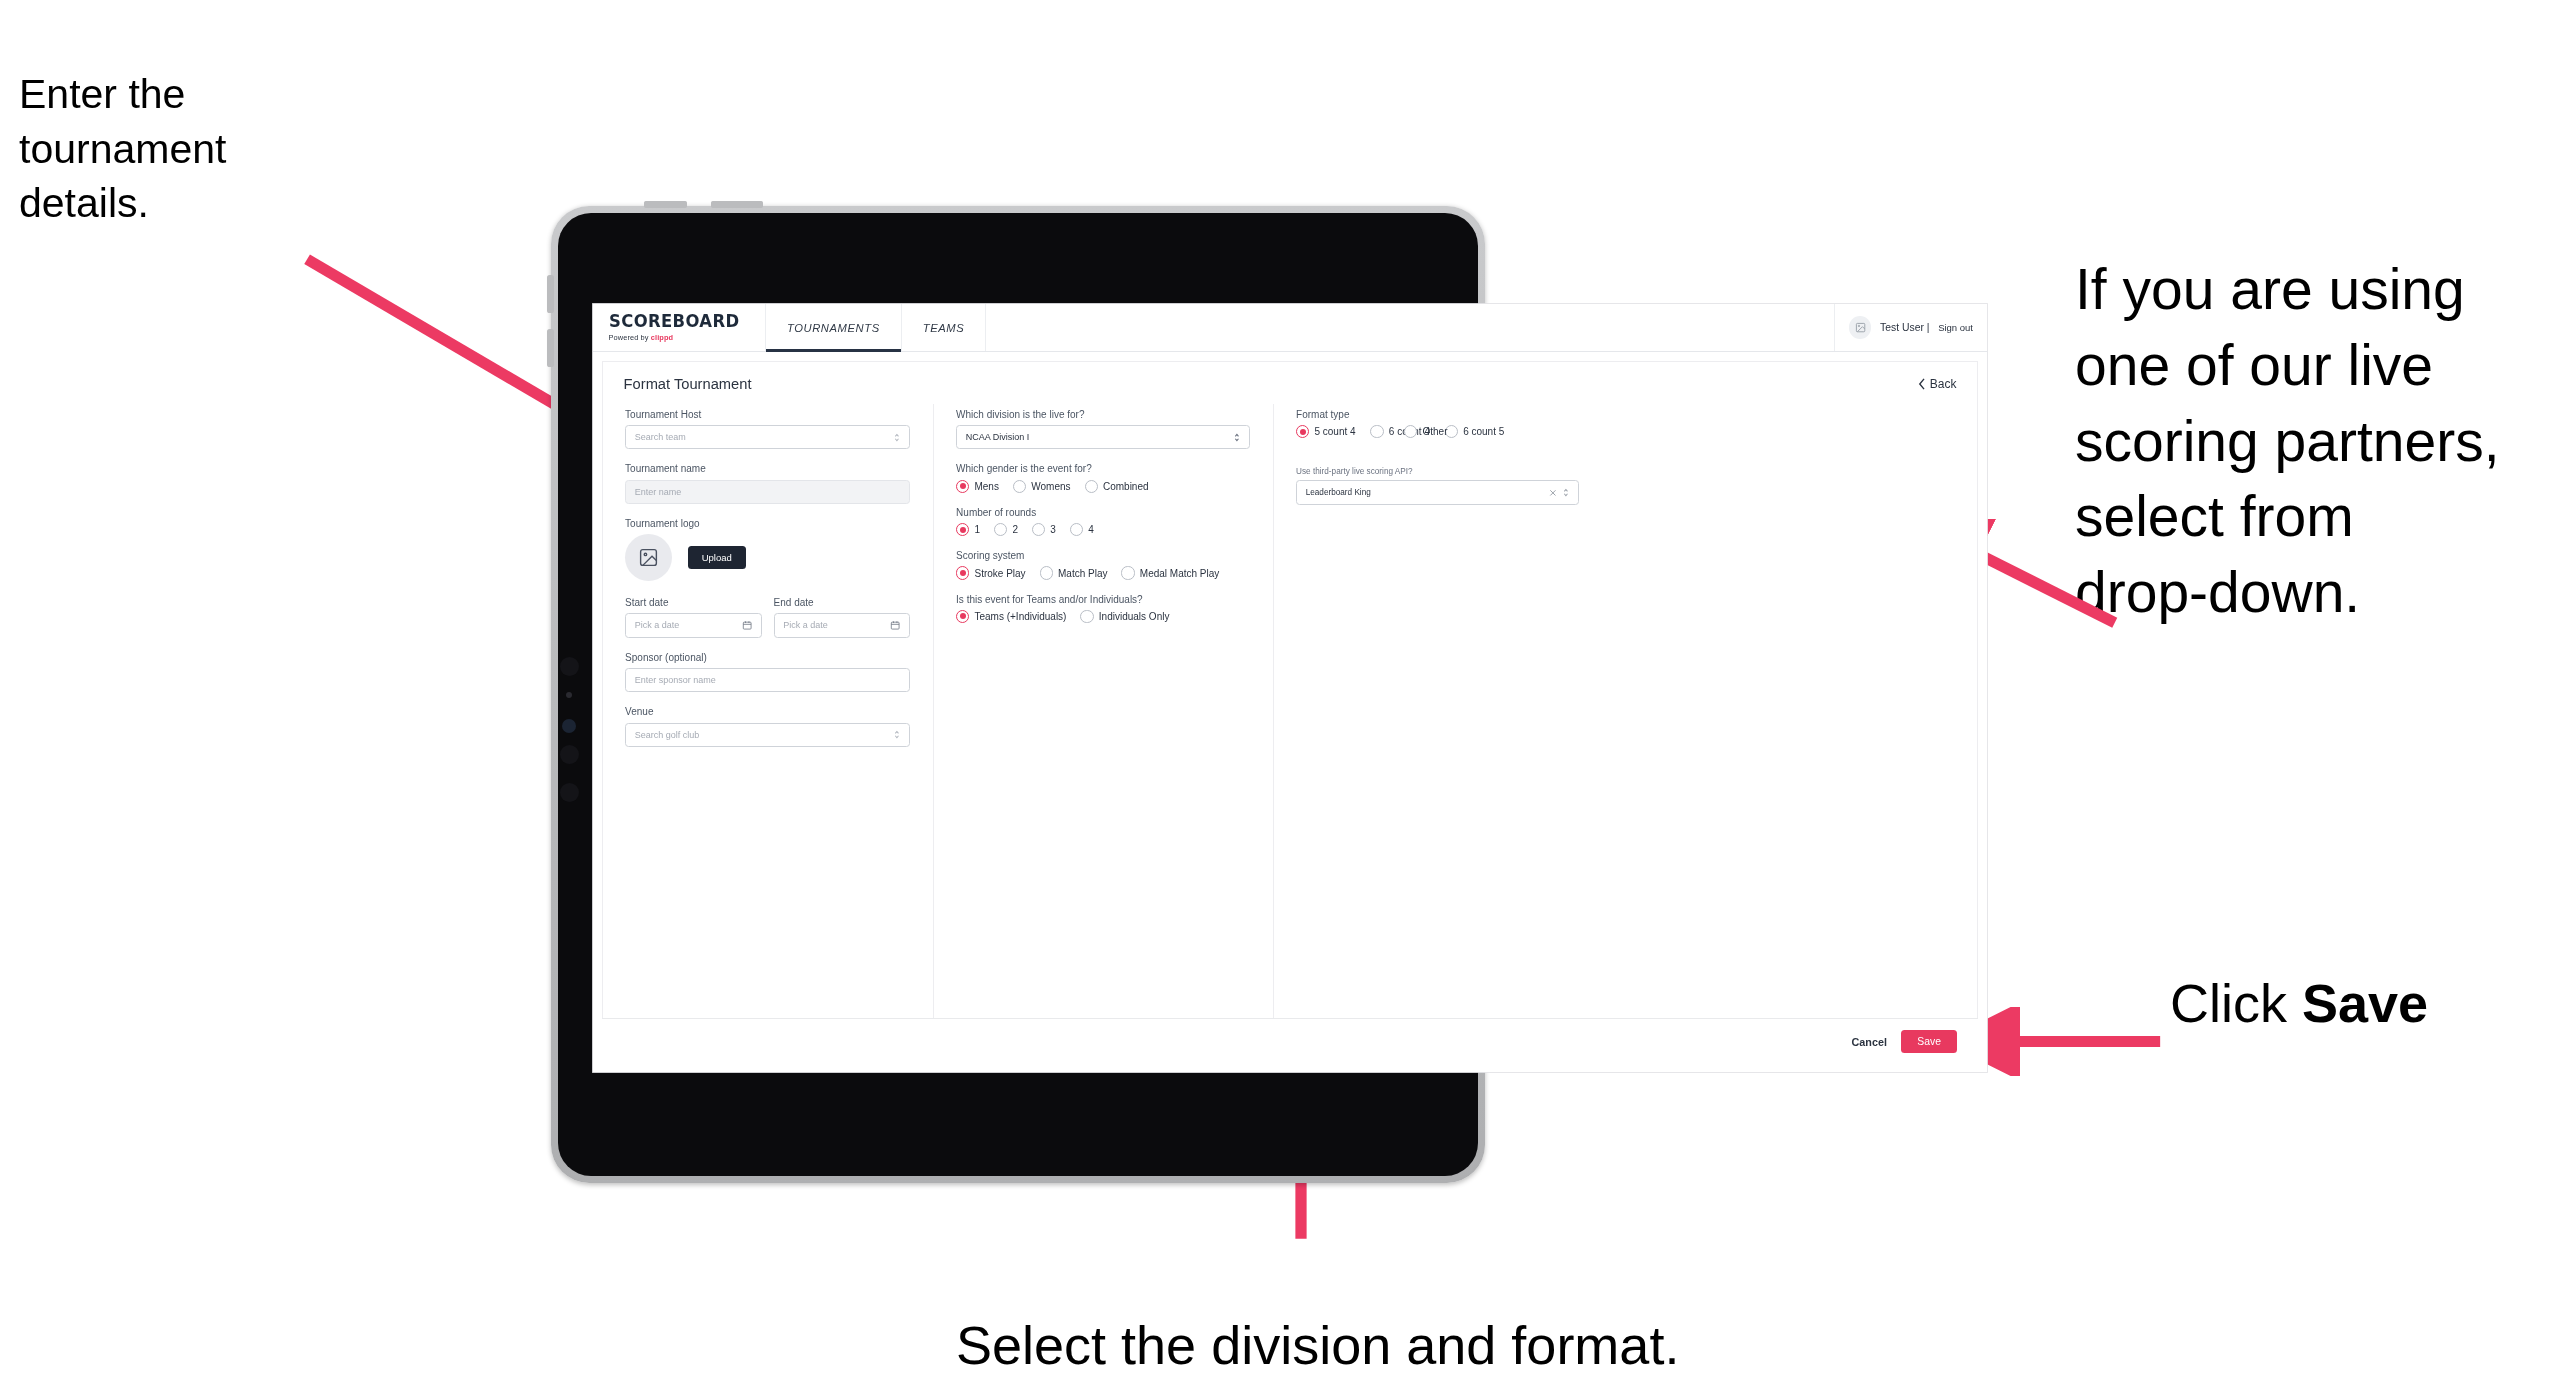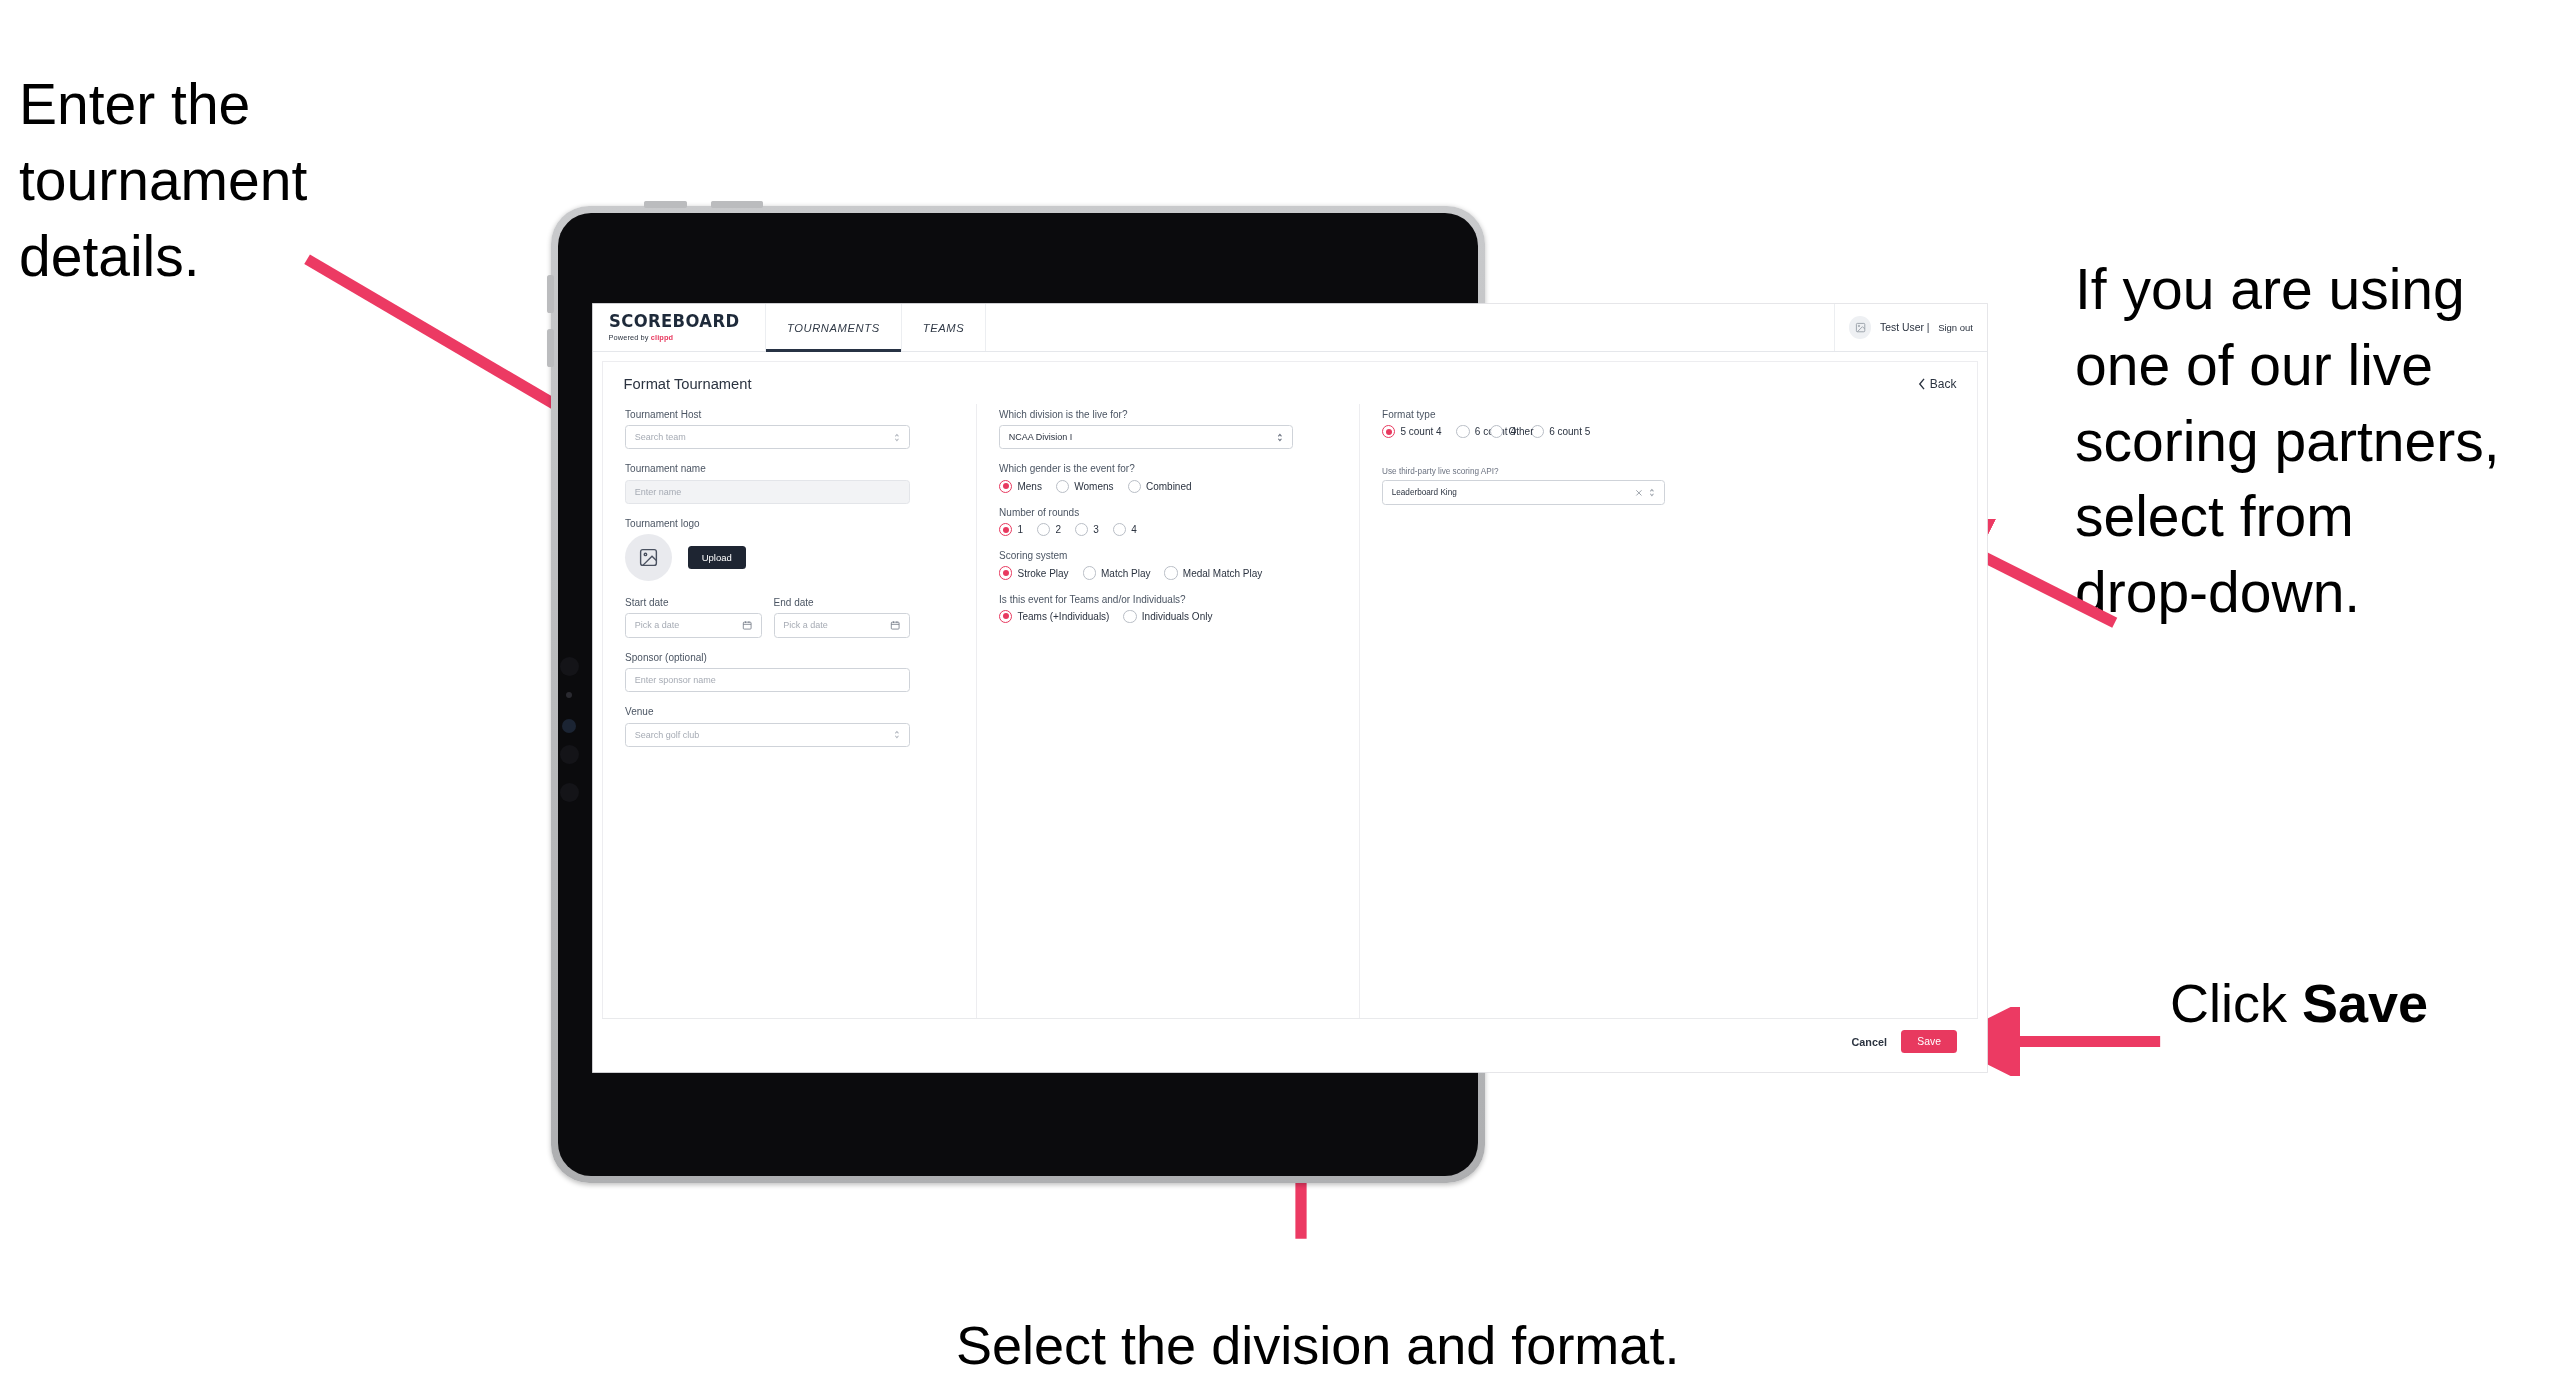--- a/index.html
+++ b/index.html
@@ -13,21 +13,21 @@
 
   
   .anno{
     position:absolute;
     color:#000;
     font-family:"Liberation Sans", sans-serif;
     font-weight:400;
     line-height:1.33;
     white-space:pre-line;
   }
-  #anno-left{ left:19px; top:67px; font-size:57px; width:363px; }
+  #anno-left{ left:19px; top:67px; font-size:41px; width:363px; }
   #anno-right{ left:2075px; top:252px; font-size:57px; width:484px; }
   #anno-bottom{ left:956px; top:1310px; font-size:54px; white-space:nowrap;}
   #anno-save{ left:2170px; top:968px; font-size:54px; white-space:nowrap;}
   #anno-save b{font-weight:700;}
 
   .arrow{position:absolute;}
 
   
   #tablet{
     position:absolute;
@@ -129,21 +129,21 @@
     min-height:0;
     background:#fff;
   }
   #card-head{
     display:flex;align-items:center;justify-content:space-between;
     padding:14px 21px 12px 21px;
   }
   #page-title{font-size:14.7px;color:#2b3340;font-weight:400;}
   #back-link{font-size:12px;color:#2b3340;cursor:pointer;display:flex;align-items:center;gap:4.3px;}
 
-  #cols{display:flex;flex:1;min-height:0;gap:43px;}
+  #cols{display:flex;flex:1;min-height:0;}
   .col{padding:5.2px 22.5px 0 22.5px;}
   .col-1{width:285px;}
   .col-2{width:294px;border-left:0.9px solid #ededf0;padding-left:22.5px;}
   .col-3{flex:1;border-left:0.9px solid #ededf0;padding-left:22.5px;}
 
   .fld-label{
     font-size:10px;color:#4b5563;margin:0 0 5.2px 0;
   }
   .fld-label.gap{margin-top:14px;}
   .inp{

